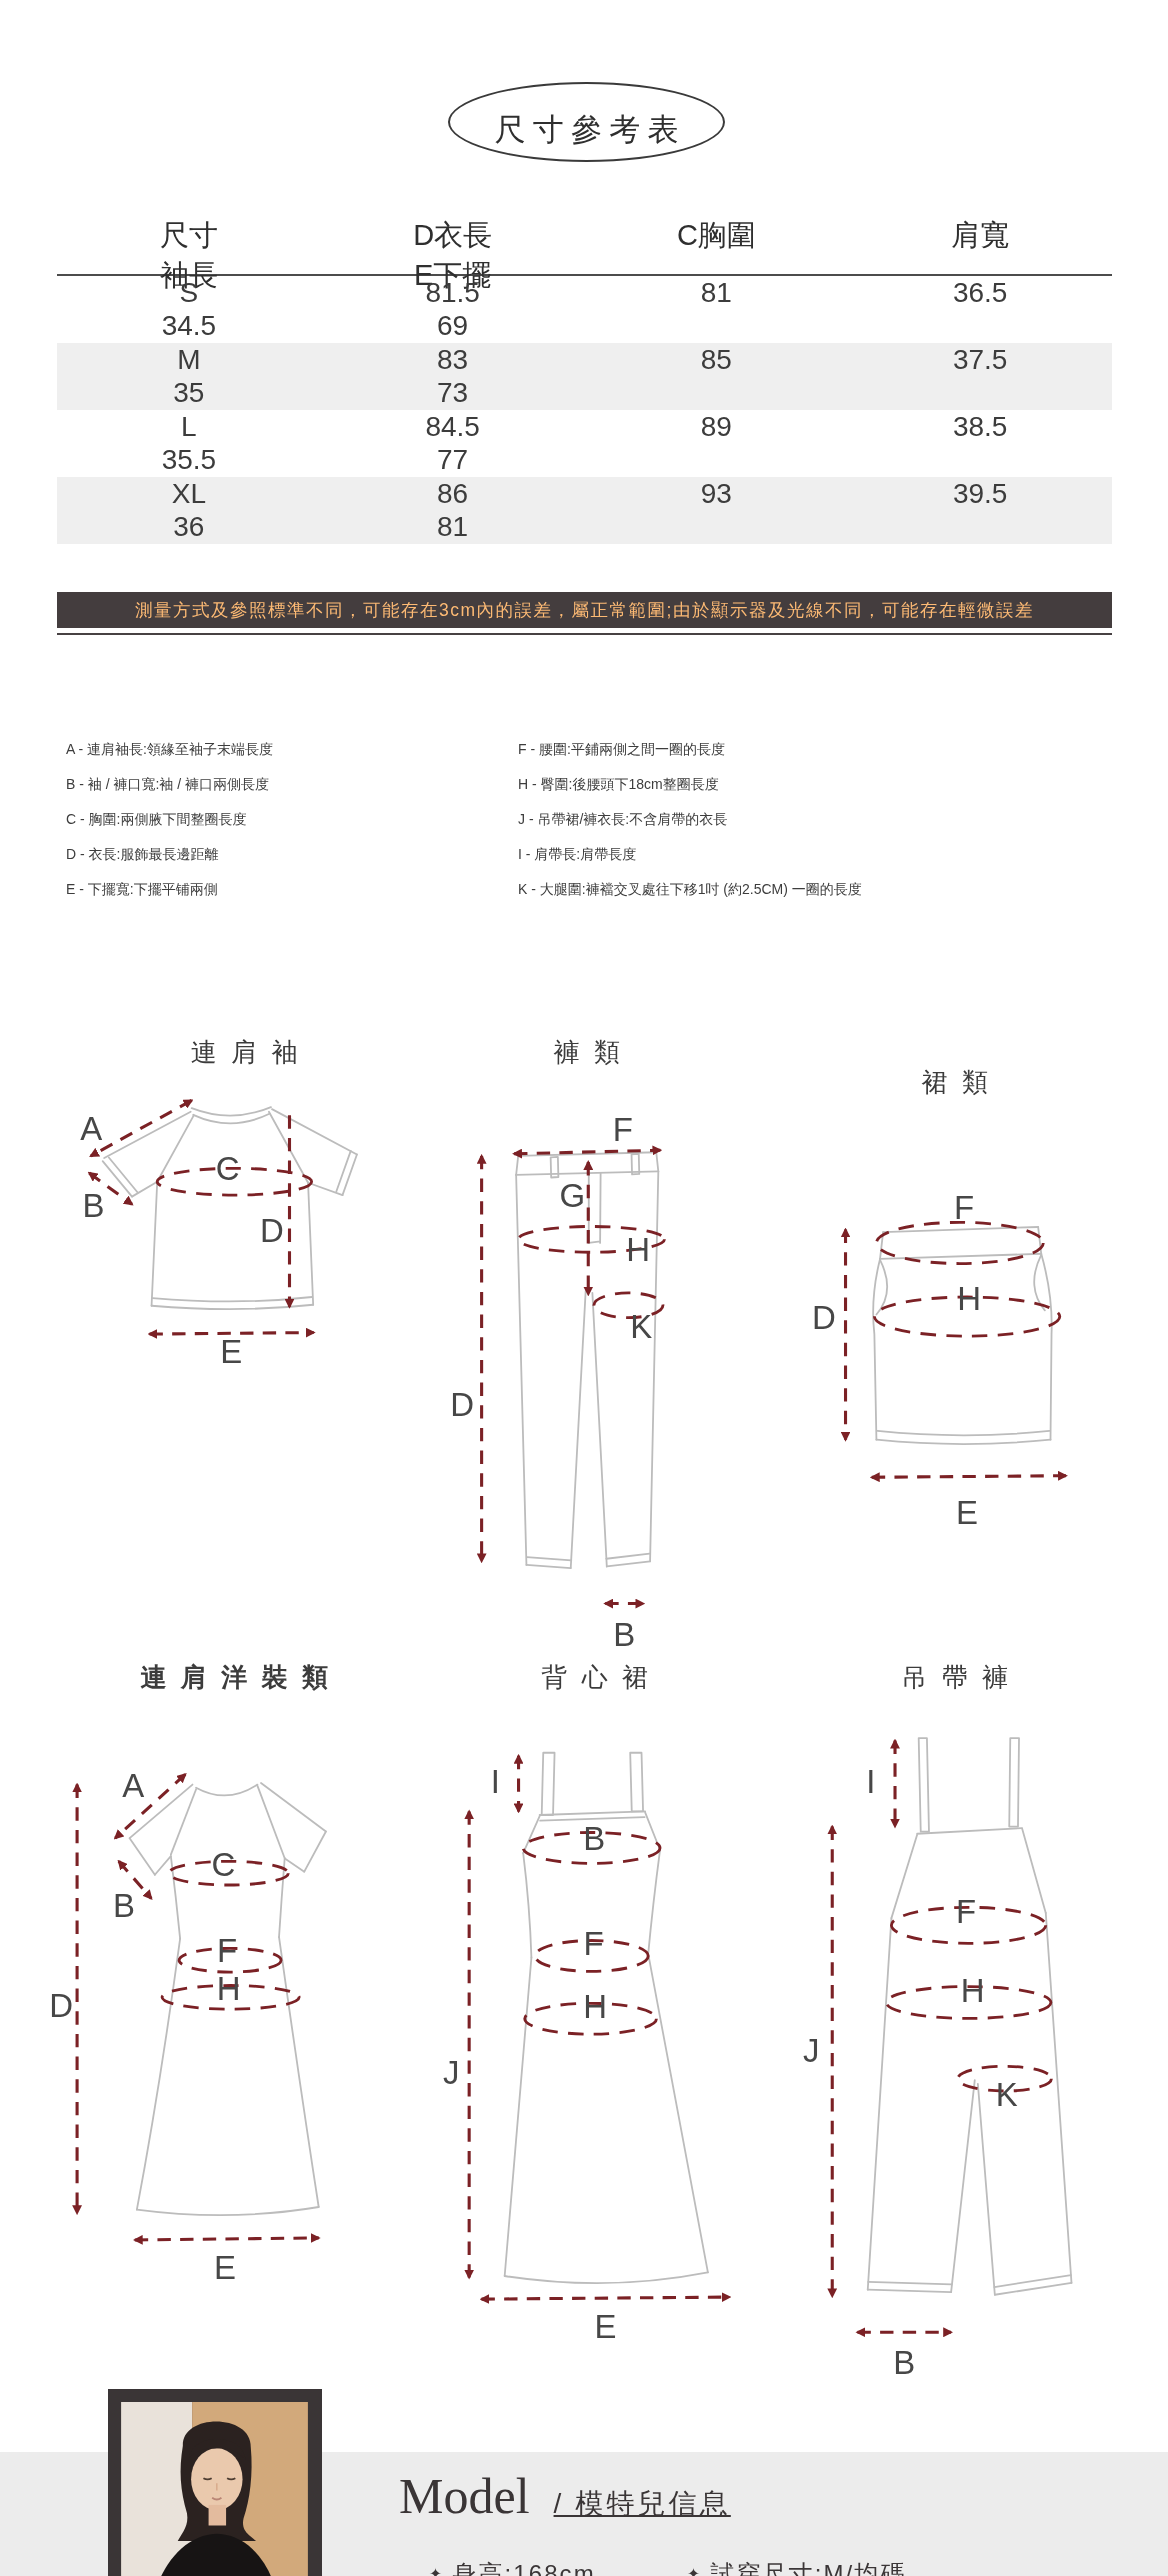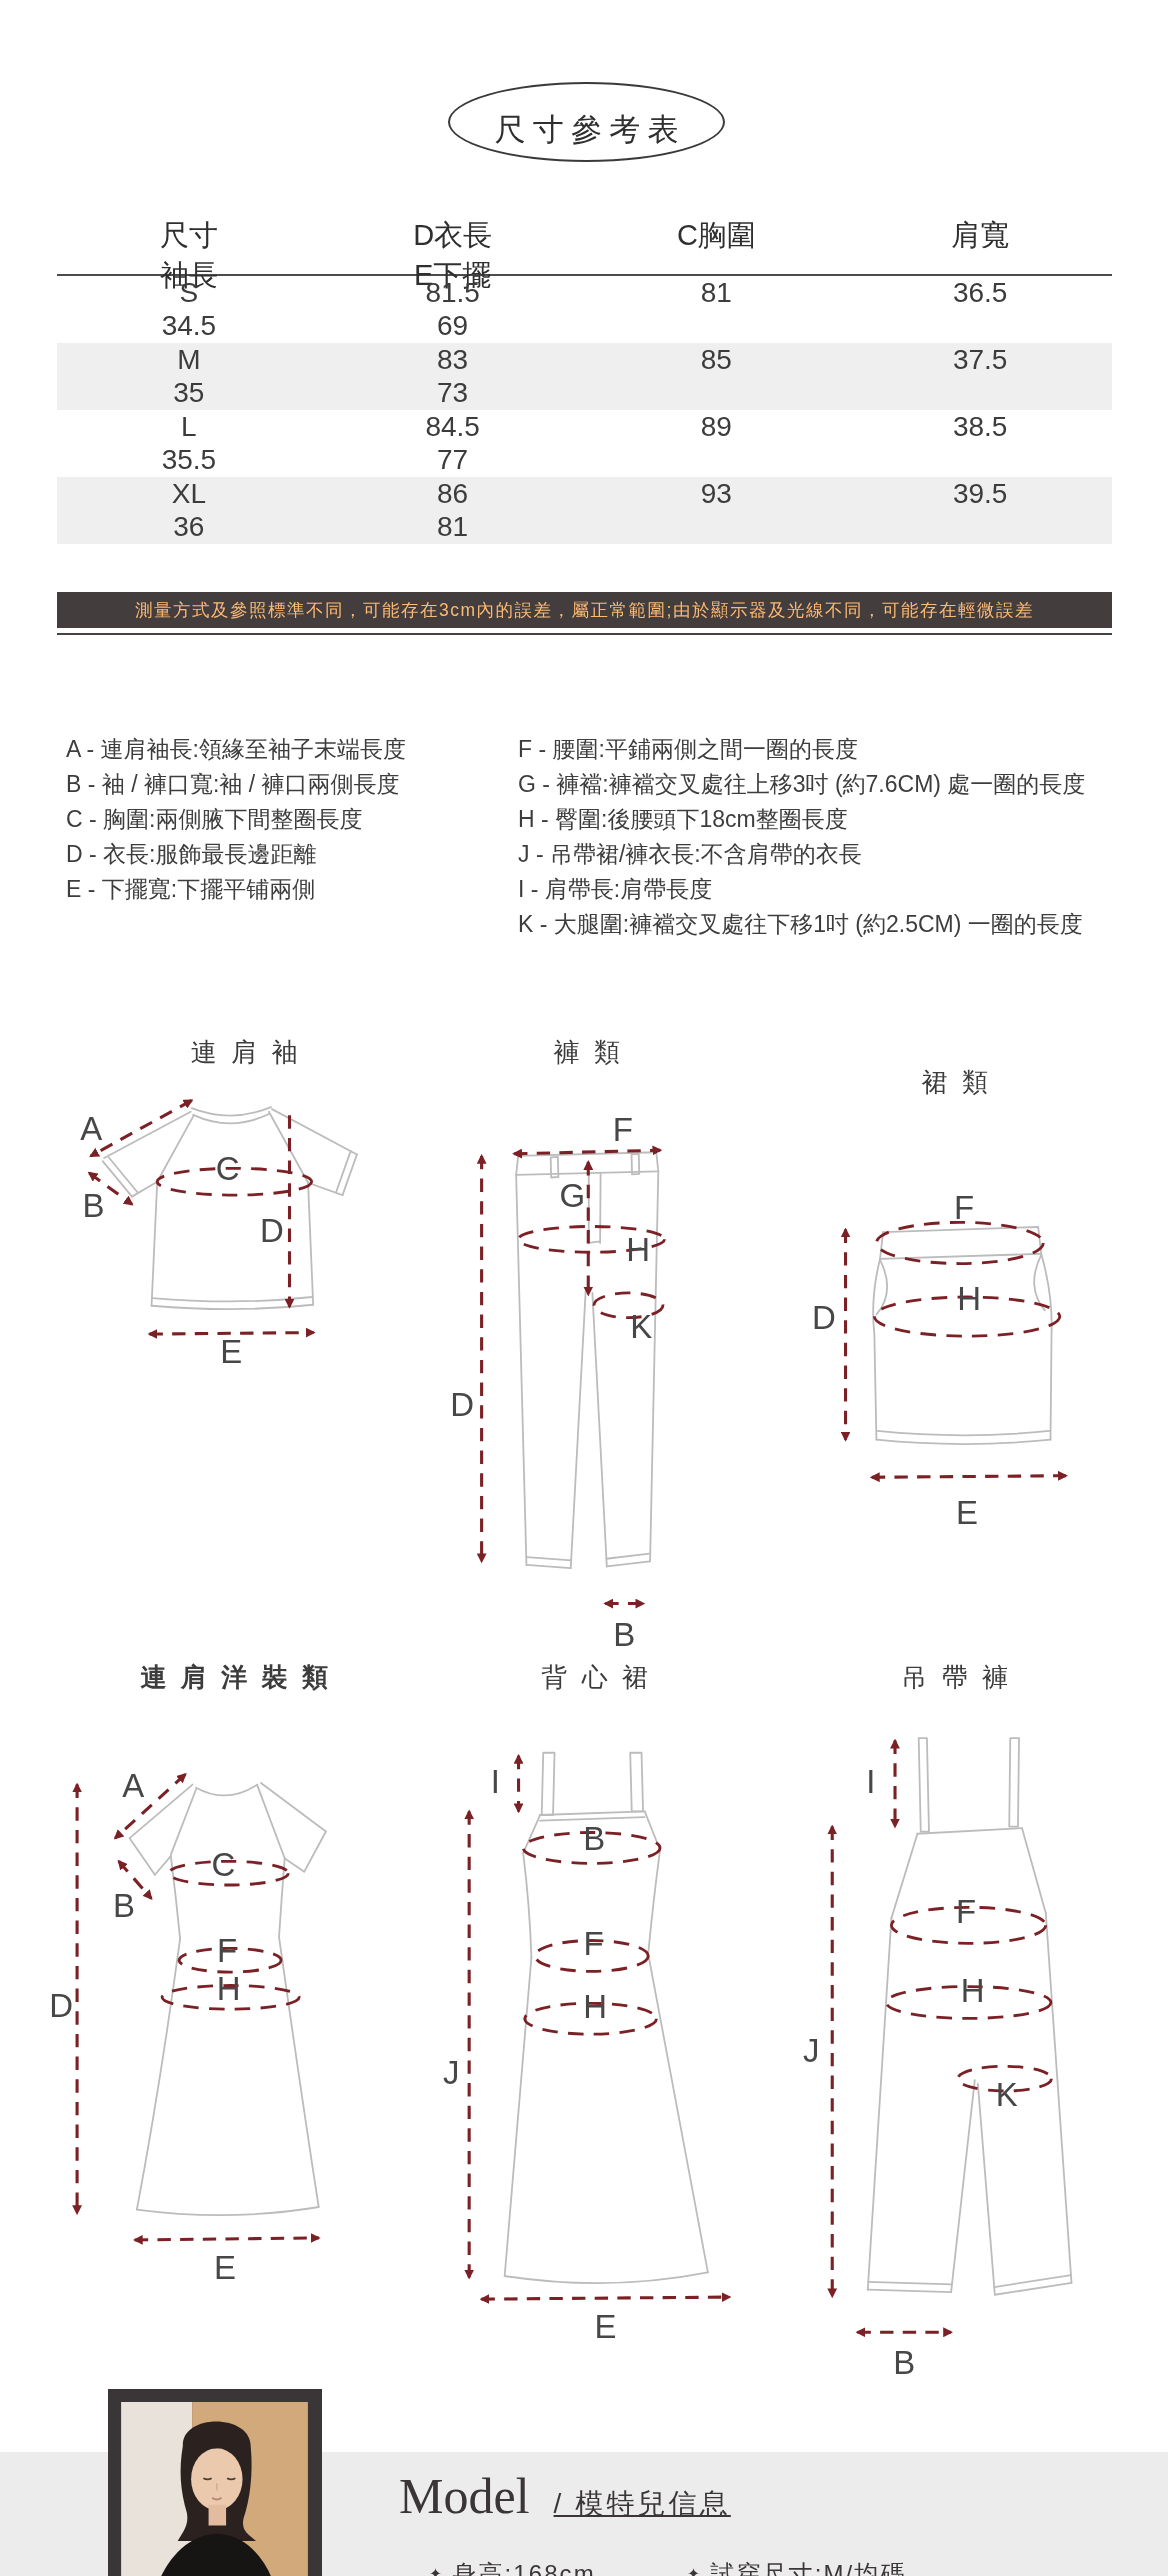--- a/index.html
+++ b/index.html
@@ -19,21 +19,21 @@
   .hrule{border-top:2.1px solid #4c4c4c;height:0;}
   .tbody-row{height:67px;font-size:28px;color:#3c3c3c;}
   .alt{background:#efefef;}
 
   
   .notice{left:57px;top:592px;width:1055px;height:36px;background:#443d3e;color:#fdba74;
     display:flex;align-items:center;justify-content:center;font-size:17.5px;letter-spacing:1.5px;}
   .notice-rule{left:57px;top:633px;width:1055px;border-top:2.6px solid #474143;height:0;}
 
   
-  .legend{font-size:23px;color:#3d3d3d;line-height:35px;white-space:nowrap;}
+  .legend{font-size:14px;color:#3d3d3d;line-height:35px;white-space:nowrap;}
   .legend-left{left:66px;top:732px;}
   .legend-right{left:518px;top:732px;}
 
   
   .diag-title{font-size:26px;color:#3c3c3c;text-align:center;letter-spacing:14.4px;padding-left:14.4px;}
   .t1{left:62px;top:1035px;width:350px;}
   .t2{left:435px;top:1035px;width:289px;}
   .t3{left:793px;top:1065px;width:309px;}
   .t4{left:57px;top:1660px;width:340px;font-weight:bold;}
   .t5{left:428px;top:1660px;width:319px;}
@@ -121,21 +121,20 @@
 
   <div class="abs legend legend-left">
     <div>A - 連肩袖長:領緣至袖子末端長度</div>
     <div>B - 袖 / 褲口寬:袖 / 褲口兩側長度</div>
     <div>C - 胸圍:兩側腋下間整圈長度</div>
     <div>D - 衣長:服飾最長邊距離</div>
     <div>E - 下擺寬:下擺平铺兩側</div>
   </div>
   <div class="abs legend legend-right">
     <div>F - 腰圍:平鋪兩側之間一圈的長度</div>
-    <div>G - 褲襠:褲襠交叉處往上移3吋 (約7.6CM) 處一圈的長度</div>
     <div>H - 臀圍:後腰頭下18cm整圈長度</div>
     <div>J - 吊帶裙/褲衣長:不含肩帶的衣長</div>
     <div>I - 肩帶長:肩帶長度</div>
     <div>K - 大腿圍:褲襠交叉處往下移1吋 (約2.5CM) 一圈的長度</div>
   </div>
 
   <div class="abs diag-title t1">連肩袖</div>
   <div class="abs diag-title t2">褲類</div>
   <div class="abs diag-title t3">裙類</div>
   <div class="abs diag-title t4">連肩洋裝類</div>

